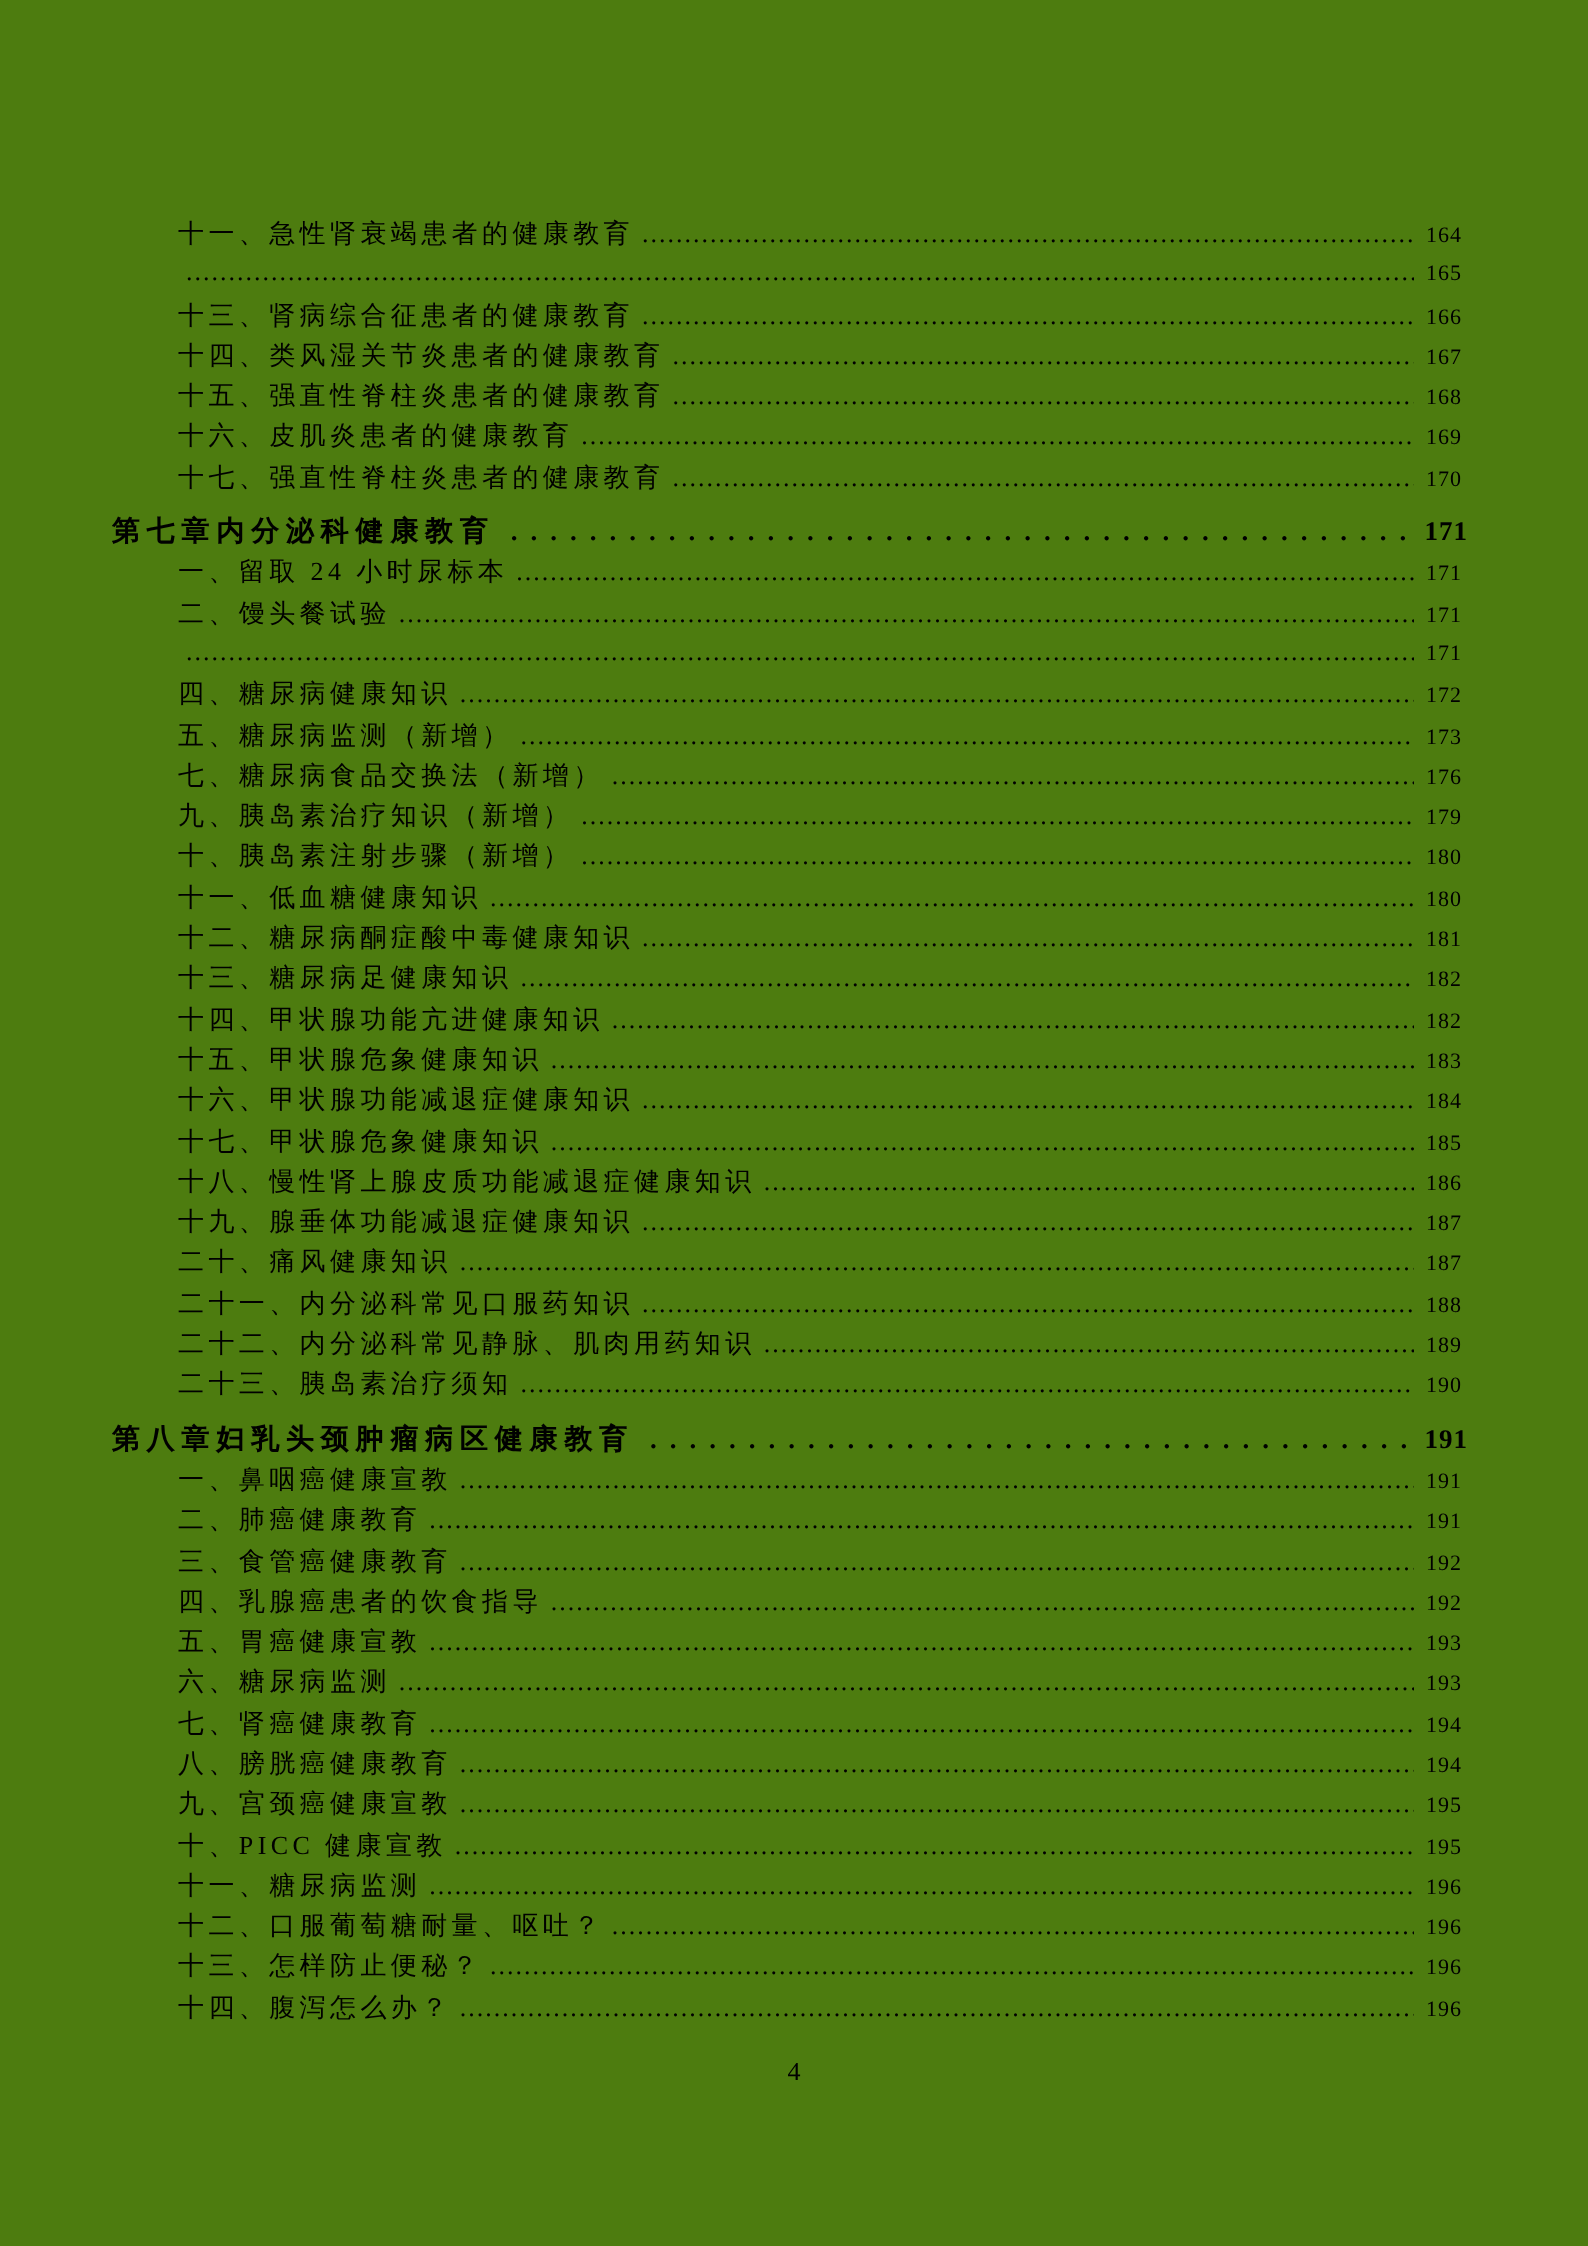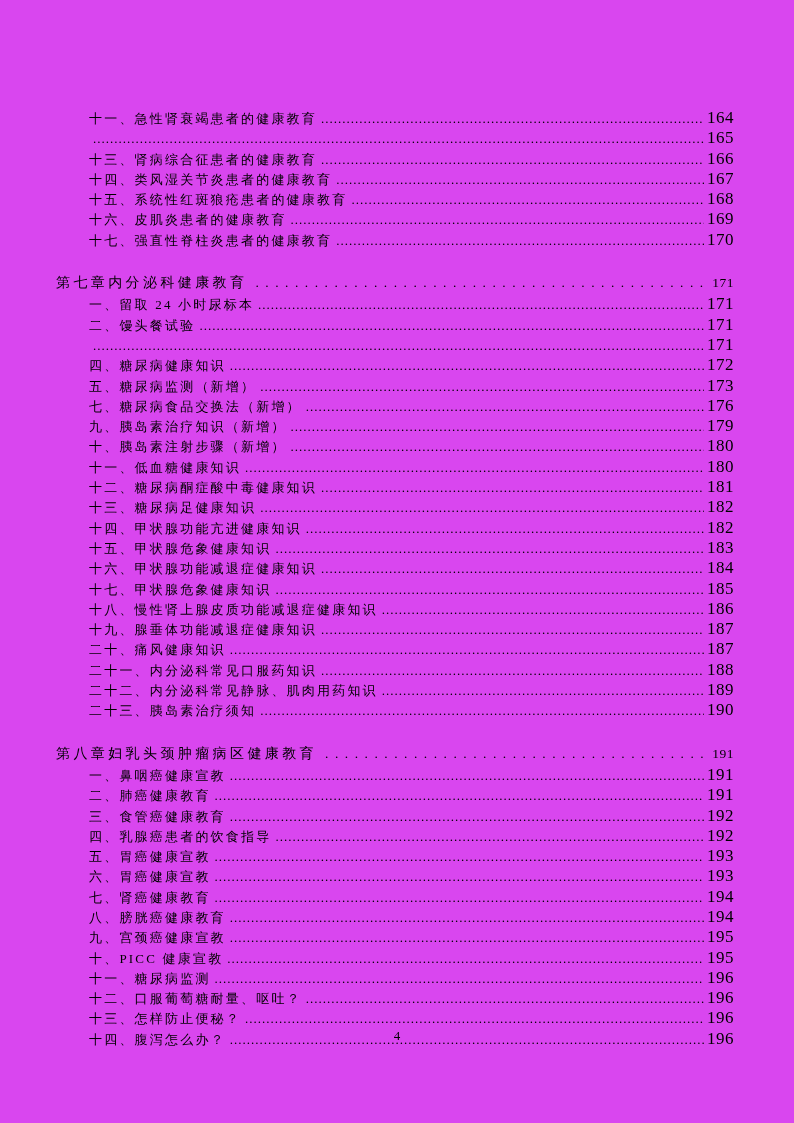--- a/index.html
+++ b/index.html
@@ -11,41 +11,41 @@
     width: 794px;
     height: 1123px;
     position: relative;
     font-family: "Liberation Serif", "DejaVu Serif", serif;
     color: #000000;
     overflow: hidden;
   }
   .page {
     position: absolute;
     inset: 0;
-    background: #d946ef;
+    background: #4d7c0f;
   }
   .toc-content {
     position: absolute;
     left: 56px;
     top: 108px;
     width: 678px;
   }
   .toc-row {
     display: flex;
     align-items: baseline;
     height: 20.3px;
     overflow: hidden;
   }
   .toc-row.item {
     padding-left: 33px;
     font-size: 13px;
   }
   .toc-row.chapter {
-    margin-top: 24px;
-    font-weight: normal;
+    margin-top: 7px;
+    font-weight: bold;
     font-size: 14px;
   }
   .entry-label {
     flex: 0 0 auto;
     white-space: nowrap;
   }
   .item .entry-label {
     letter-spacing: 2.2px;
   }
   .chapter .entry-label {
@@ -67,21 +67,21 @@
     font-size: 13.5px;
     margin: 0 5px 0 8px;
   }
   .entry-page {
     flex: 0 0 auto;
     text-align: right;
     min-width: 24px;
     letter-spacing: 0.5px;
   }
   .item .entry-page {
-    font-size: 17px;
+    font-size: 11px;
     text-align: center;
   }
   .chapter .entry-page {
     font-size: 13.5px;
   }
   .footer-pagenum {
     position: absolute;
     left: 0;
     top: 1028px;
     width: 794px;
@@ -107,21 +107,21 @@
         <span class="entry-label">十三、肾病综合征患者的健康教育</span>
         <span class="dot-leader">....................................................................................................................................................................................................................................................................</span>
         <span class="entry-page">166</span>
       </div>
       <div class="toc-row item">
         <span class="entry-label">十四、类风湿关节炎患者的健康教育</span>
         <span class="dot-leader">....................................................................................................................................................................................................................................................................</span>
         <span class="entry-page">167</span>
       </div>
       <div class="toc-row item">
-        <span class="entry-label">十五、系统性红斑狼疮患者的健康教育</span>
+        <span class="entry-label">十五、强直性脊柱炎患者的健康教育</span>
         <span class="dot-leader">....................................................................................................................................................................................................................................................................</span>
         <span class="entry-page">168</span>
       </div>
       <div class="toc-row item">
         <span class="entry-label">十六、皮肌炎患者的健康教育</span>
         <span class="dot-leader">....................................................................................................................................................................................................................................................................</span>
         <span class="entry-page">169</span>
       </div>
       <div class="toc-row item">
         <span class="entry-label">十七、强直性脊柱炎患者的健康教育</span>
@@ -261,21 +261,21 @@
         <span class="entry-label">四、乳腺癌患者的饮食指导</span>
         <span class="dot-leader">....................................................................................................................................................................................................................................................................</span>
         <span class="entry-page">192</span>
       </div>
       <div class="toc-row item">
         <span class="entry-label">五、胃癌健康宣教</span>
         <span class="dot-leader">....................................................................................................................................................................................................................................................................</span>
         <span class="entry-page">193</span>
       </div>
       <div class="toc-row item">
-        <span class="entry-label">六、胃癌健康宣教</span>
+        <span class="entry-label">六、糖尿病监测</span>
         <span class="dot-leader">....................................................................................................................................................................................................................................................................</span>
         <span class="entry-page">193</span>
       </div>
       <div class="toc-row item">
         <span class="entry-label">七、肾癌健康教育</span>
         <span class="dot-leader">....................................................................................................................................................................................................................................................................</span>
         <span class="entry-page">194</span>
       </div>
       <div class="toc-row item">
         <span class="entry-label">八、膀胱癌健康教育</span>

